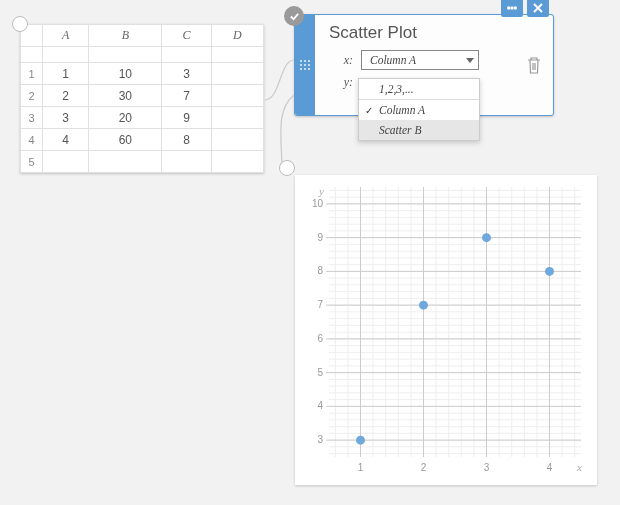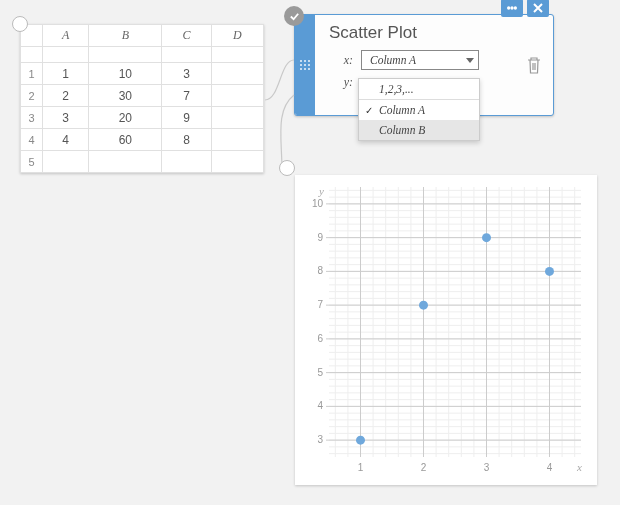--- a/index.html
+++ b/index.html
@@ -270,21 +270,21 @@
   <div id="trash">
     <svg viewBox="0 0 18 20">
       <path d="M3 5 H15 M6 5 V3 H12 V5 M5 5 L5.5 18 H12.5 L13 5 M8 8 V15 M10 8 V15"></path>
     </svg>
   </div>
 </div>
 
 <div id="dropdown">
     <div class="opt sep"><span>1,2,3,...</span></div>
     <div class="opt"><span class="check">✓</span><span>Column A</span></div>
-    <div class="opt hover"><span>Column B</span></div>
+    <div class="opt hover"><span>Scatter B</span></div>
   </div>
 
 <div class="handle" style="left:279px; top:160px;"></div>
 <div id="plot-panel" class="panel">
   <svg id="plot-svg" viewBox="0 0 290 298">
       <line x1="34.300000000000004" y1="6" x2="34.300000000000004" y2="276" class="grid-minor"></line>
       <line x1="46.900000000000006" y1="6" x2="46.900000000000006" y2="276" class="grid-minor"></line>
       <line x1="59.5" y1="6" x2="59.5" y2="276" class="grid-minor"></line>
       <line x1="72.1" y1="6" x2="72.1" y2="276" class="grid-minor"></line>
       <line x1="84.69999999999999" y1="6" x2="84.69999999999999" y2="276" class="grid-minor"></line>

